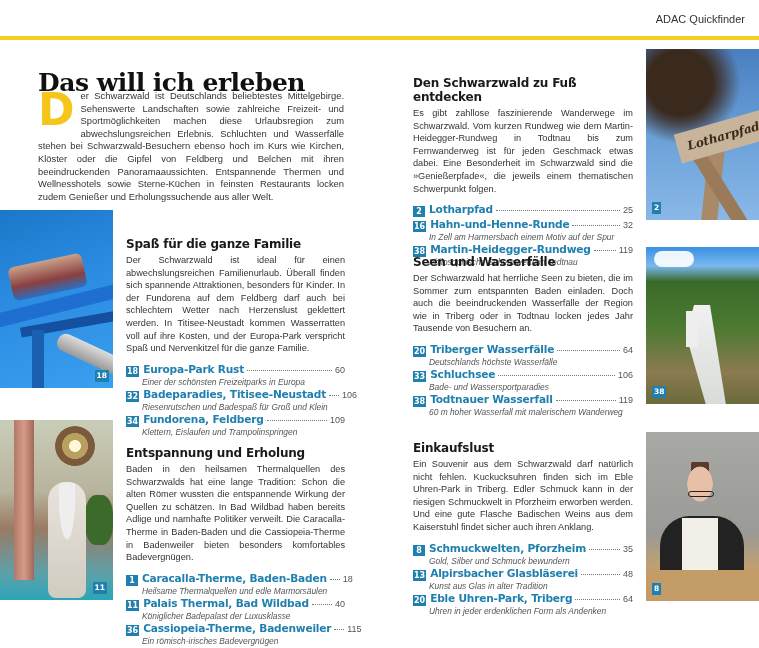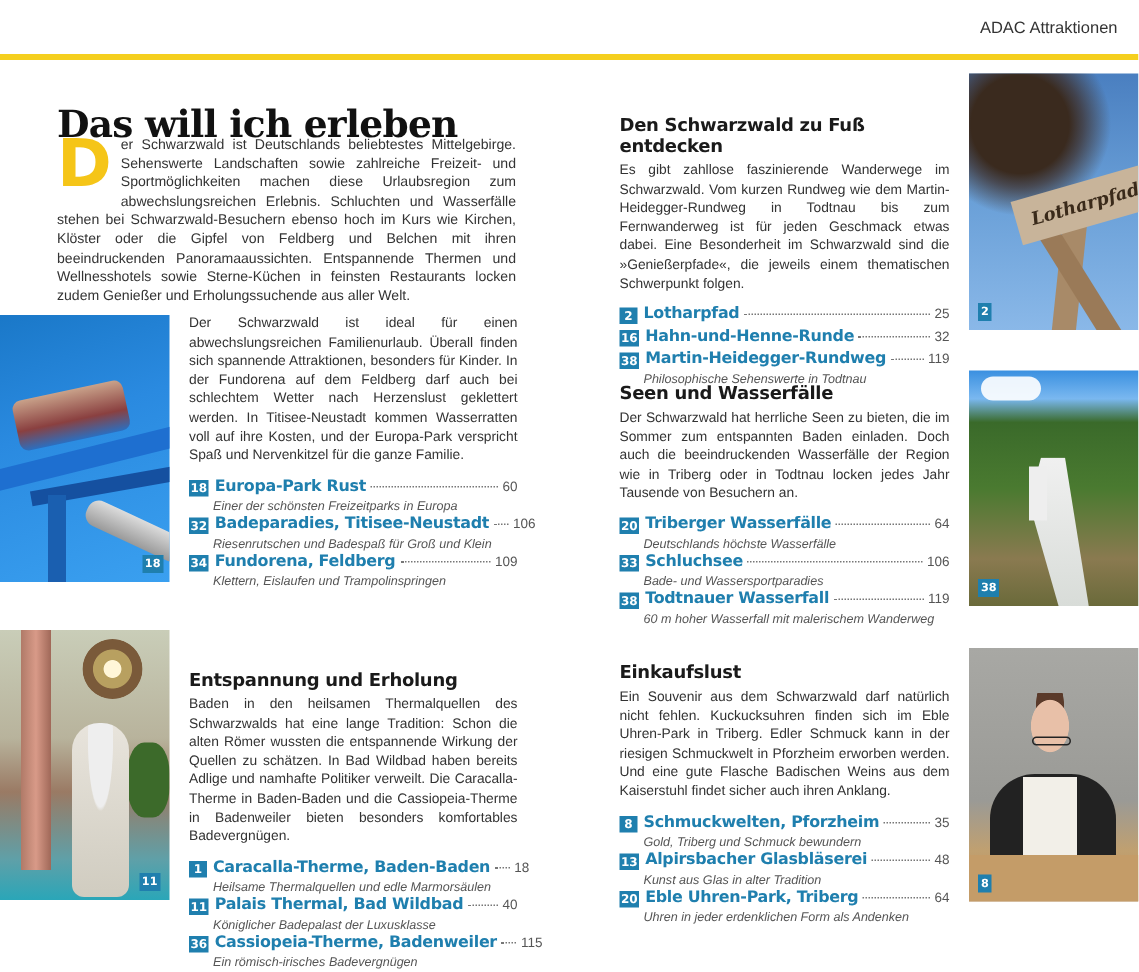--- a/index.html
+++ b/index.html
@@ -64,39 +64,40 @@
   .jw-glasses { position: absolute; left: 42px; top: 59px; width: 26px; height: 6px; border: 1.5px solid #222; border-radius: 3px; }
   .jw-body { position: absolute; left: 14px; top: 84px; width: 84px; height: 60px; background: #222; border-radius: 30px 30px 0 0; }
   .jw-shirt { position: absolute; left: 36px; top: 86px; width: 36px; height: 58px; background: #f2efe8; }
   .jw-table { position: absolute; left: 0; top: 138px; width: 113px; height: 31px; background: #c49c68; }
 
   .page-num { position: absolute; top: 660px; font-size: 9px; color: #555; }
 </style>
 </head>
 <body>
 
-<div class="header-label">ADAC Attraktionen</div>
+<div class="header-label">ADAC Quickfinder</div>
 <div class="yellow-rule"></div>
 
 <h1 class="main-title">Das will ich erleben</h1>
 
 <div class="intro">
   <span class="dropcap">D</span><span>er Schwarzwald ist Deutschlands beliebtestes Mittelgebirge. Sehenswerte Landschaften sowie zahlreiche Freizeit- und Sportmöglichkeiten machen diese Urlaubsregion zum abwechslungsreichen Erlebnis. Schluchten und Wasserfälle stehen bei Schwarzwald-Besuchern ebenso hoch im Kurs wie Kirchen, Klöster oder die Gipfel von Feldberg und Belchen mit ihren beeindruckenden Panoramaaussichten. Entspannende Thermen und Wellnesshotels sowie Sterne-Küchen in feinsten Restaurants locken zudem Genießer und Erholungssuchende aus aller Welt.</span>
 </div>
 
 <div class="photo photo-coaster">
   <div class="coaster-car"></div>
   <div class="coaster-track"></div>
   <div class="coaster-track2"></div>
   <div class="coaster-pillar"></div>
   <div class="coaster-pipe"></div>
   <span class="pbadge" style="right:4px;">18</span>
 </div>
 
 <div class="section" style="left:126px; top:209px; width:219px;">
+  <h2>Spaß für die ganze Familie</h2>
   <p class="body">Der Schwarzwald ist ideal für einen abwechslungsreichen Familienurlaub. Überall finden sich spannende Attraktionen, besonders für Kinder. In der Fundorena auf dem Feldberg darf auch bei schlechtem Wetter nach Herzenslust geklettert werden. In Titisee-Neustadt kommen Wasserratten voll auf ihre Kosten, und der Europa-Park verspricht Spaß und Nervenkitzel für die ganze Familie.</p>
   <div class="items">
     <div class="item">
       <div class="item-row">
         <span class="badge">18</span>
         <span class="item-title">Europa-Park Rust</span>
         <span class="leader"></span>
         <span class="page">60</span>
       </div>
       <div class="item-sub">Einer der schönsten Freizeitparks in Europa</div>
@@ -178,20 +179,21 @@
         <span class="page">25</span>
       </div>
     </div>
     <div class="item">
       <div class="item-row">
         <span class="badge">16</span>
         <span class="item-title">Hahn-und-Henne-Runde</span>
         <span class="leader"></span>
         <span class="page">32</span>
       </div>
+      <div class="item-sub">In Zell am Harmersbach einem Motiv auf der Spur</div>
     </div>
     <div class="item">
       <div class="item-row">
         <span class="badge">38</span>
         <span class="item-title">Martin-Heidegger-Rundweg</span>
         <span class="leader"></span>
         <span class="page">119</span>
       </div>
       <div class="item-sub">Philosophische Sehenswerte in Todtnau</div>
     </div>
@@ -253,21 +255,21 @@
   <h2>Einkaufslust</h2>
   <p class="body">Ein Souvenir aus dem Schwarzwald darf natürlich nicht fehlen. Kuckucksuhren finden sich im Eble Uhren-Park in Triberg. Edler Schmuck kann in der riesigen Schmuckwelt in Pforzheim erworben werden. Und eine gute Flasche Badischen Weins aus dem Kaiserstuhl findet sicher auch ihren Anklang.</p>
   <div class="items">
     <div class="item">
       <div class="item-row">
         <span class="badge">8</span>
         <span class="item-title">Schmuckwelten, Pforzheim</span>
         <span class="leader"></span>
         <span class="page">35</span>
       </div>
-      <div class="item-sub">Gold, Triberg und Schmuck bewundern</div>
+      <div class="item-sub">Gold, Silber und Schmuck bewundern</div>
     </div>
     <div class="item">
       <div class="item-row">
         <span class="badge">13</span>
         <span class="item-title">Alpirsbacher Glasbläserei</span>
         <span class="leader"></span>
         <span class="page">48</span>
       </div>
       <div class="item-sub">Kunst aus Glas in alter Tradition</div>
     </div>

